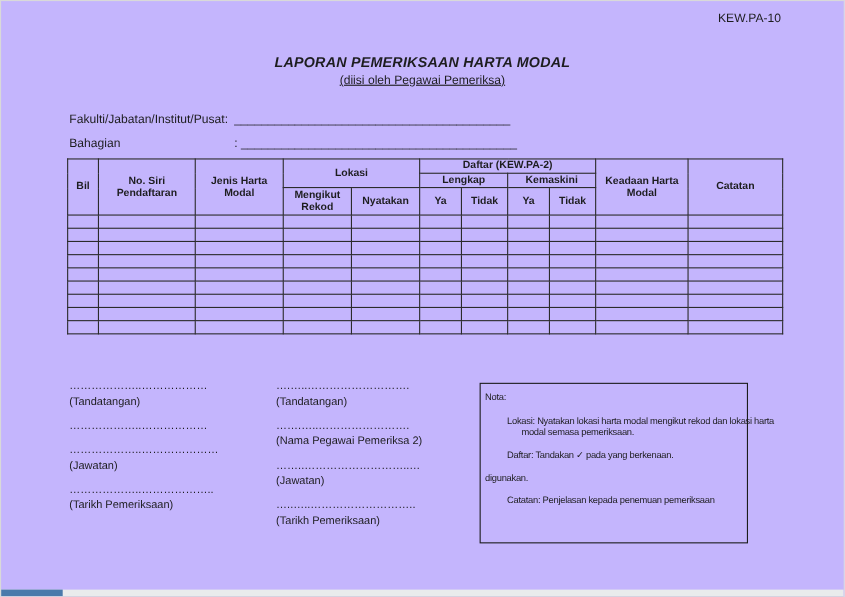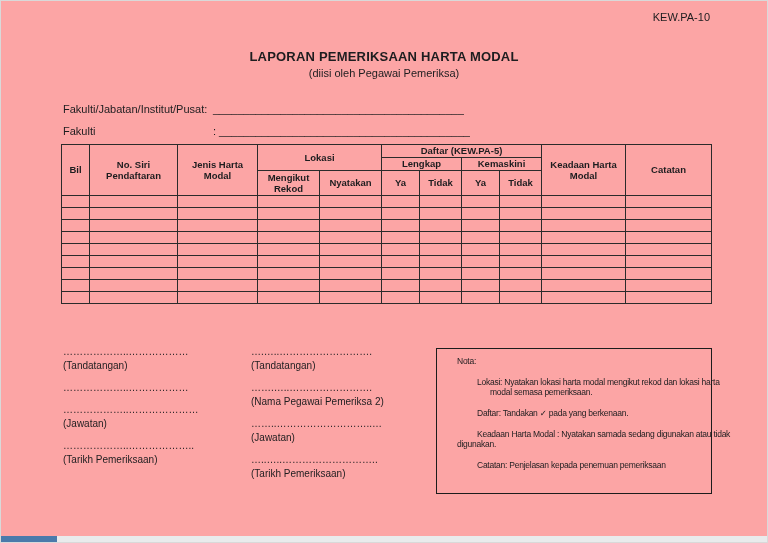--- a/index.html
+++ b/index.html
@@ -1,25 +1,25 @@
 <!DOCTYPE html>
 <html><head>
 <meta charset="utf-8">
 <style>
   * { margin:0; padding:0; box-sizing:border-box; }
   html,body { background:#ffffff; }
   body { font-family:"Liberation Sans", sans-serif; color:#1d1d1f; }
 
-  .slide { position:relative; width:768px; height:543px; background:#fca5a5;
+  .slide { position:relative; width:768px; height:543px; background:#c4b5fd;
            border:1px solid #d9d9d9; overflow:hidden; }
 
   .form-code { position:absolute; top:10px; right:57px; font-size:11px; }
   .title    { position:absolute; top:48px; left:0; width:100%; text-align:center;
-              font-size:13px; font-weight:bold; letter-spacing:.2px; }
-  .subtitle { position:absolute; top:66px; left:0; width:100%; text-align:center; font-size:11px; }
+              font-size:13px; font-weight:bold; letter-spacing:.2px;font-style:italic; }
+  .subtitle { position:absolute; top:66px; left:0; width:100%; text-align:center; font-size:11px;text-decoration:underline; }
 
   .fields { position:absolute; top:97px; left:62px; font-size:11px; }
   .field-row { height:22px; line-height:22px; white-space:nowrap; }
   .field-label { display:inline-block; width:150px; }
   .field-line { letter-spacing:0; }
 
   .assets-table { position:absolute; top:143px; left:60px; width:650px;
                   border-collapse:collapse; table-layout:fixed; font-size:9.5px; }
   .assets-table th, .assets-table td { border:1px solid #2b2b2b; padding:0 2px;
                   text-align:center; vertical-align:middle; overflow:hidden; }
@@ -27,22 +27,22 @@
   tr.hrow-1 th { height:13px; }
   tr.hrow-2 th { height:13px; }
   tr.hrow-3 th { height:25px; }
   .assets-table tbody td { height:12px; }
 
   .sig-col { position:absolute; top:344px; font-size:10px; line-height:14px; }
   .sig-col.c1 { left:62px; }
   .sig-col.c2 { left:250px; }
   .sig-entry { margin-bottom:8px; white-space:nowrap; }
 
-  .nota-box { position:absolute; top:347px; left:435px; width:276px; height:146px;
-              border:1.5px solid #1c1c1c; padding:7px 20px; font-size:8.5px;
+  .nota-box { position:absolute; top:347px; left:435px; width:244px; height:146px;
+              border:1.5px solid #1c1c1c; padding:7px 4px; font-size:8.5px;
               letter-spacing:-0.25px; line-height:1.25; }
   .nota-title { margin-bottom:2px; }
   .nota-item { margin-top:10px; }
   .nota-line1 { display:block; white-space:nowrap;margin-left:20px; }
   .nota-cont { display:block; }
   .nota-cont.indent { padding-left:33px; }
   .nota-cont.center { text-align:left; }
 
   .progress-track { position:absolute; left:0; bottom:0; width:100%; height:6px; }
   .progress-fill { height:100%; width:56px; }
@@ -54,21 +54,21 @@
 
   <div class="form-code">KEW.PA-10</div>
   <div class="title">LAPORAN PEMERIKSAAN HARTA MODAL</div>
   <div class="subtitle">(diisi oleh Pegawai Pemeriksa)</div>
 
   <div class="fields">
     <div class="field-row">
       <span class="field-label">Fakulti/Jabatan/Institut/Pusat:</span><span class="field-line">_________________________________________</span>
     </div>
     <div class="field-row">
-      <span class="field-label">Fakulti</span><span class="field-line">: _________________________________________</span>
+      <span class="field-label">Bahagian</span><span class="field-line">: _________________________________________</span>
     </div>
   </div>
 
   <table class="assets-table">
     <colgroup>
       <col style="width:28px">
         <col style="width:88px">
         <col style="width:80px">
       <col style="width:62px">
         <col style="width:62px">
@@ -78,21 +78,21 @@
         <col style="width:42px">
       <col style="width:84px">
         <col style="width:86px">
     </colgroup>
     <thead>
       <tr class="hrow-1">
         <th rowspan="3">Bil</th>
         <th rowspan="3">No. Siri Pendaftaran</th>
         <th rowspan="3">Jenis Harta Modal</th>
         <th colspan="2" rowspan="2">Lokasi</th>
-        <th colspan="4">Daftar (KEW.PA-5)</th>
+        <th colspan="4">Daftar (KEW.PA-2)</th>
         <th rowspan="3">Keadaan Harta Modal</th>
         <th rowspan="3">Catatan</th>
       </tr>
       <tr class="hrow-2">
         <th colspan="2">Lengkap</th>
         <th colspan="2">Kemaskini</th>
       </tr>
       <tr class="hrow-3">
         <th>Mengikut Rekod</th>
         <th>Nyatakan</th>
@@ -267,21 +267,20 @@
       <span class="nota-line1"><span>Lokasi:</span> <span>Nyatakan lokasi harta modal mengikut rekod dan lokasi harta</span></span>
       <span class="nota-cont indent">modal semasa pemeriksaan.</span>
     </div>
 
     <div class="nota-item">
       <span class="nota-line1"><span>Daftar:</span> <span>Tandakan ✓ pada yang berkenaan.</span></span>
       <span class="nota-cont"></span>
     </div>
 
     <div class="nota-item">
-      <span class="nota-line1"><span>Keadaan Harta Modal :</span> <span>Nyatakan samada sedang digunakan atau tidak</span></span>
       <span class="nota-cont center">digunakan.</span>
     </div>
 
     <div class="nota-item">
       <span class="nota-line1"><span>Catatan:</span> <span>Penjelasan kepada penemuan pemeriksaan</span></span>
       <span class="nota-cont"></span>
     </div>
   </div>
 
   <div class="progress-track" style="background: rgb(233, 235, 236);">

